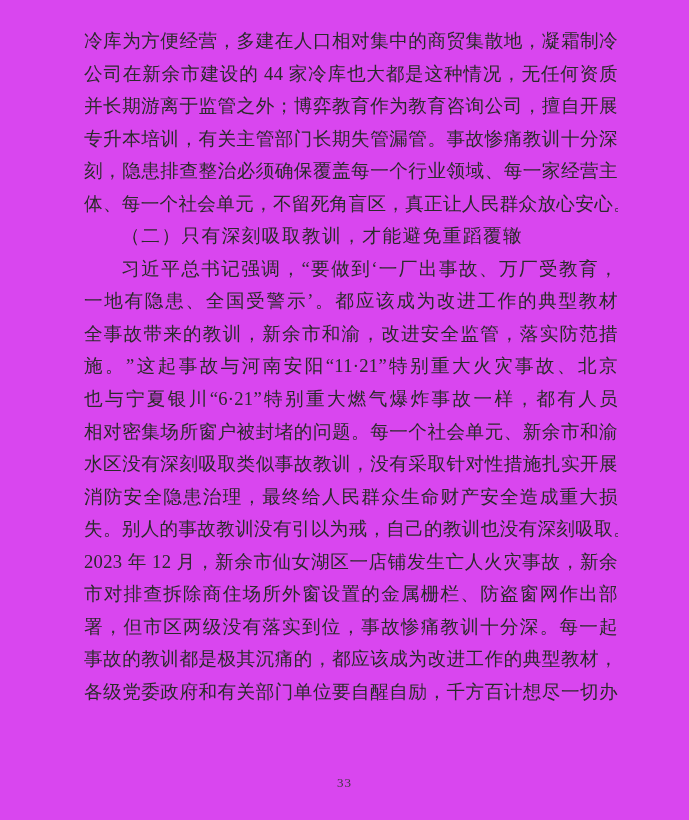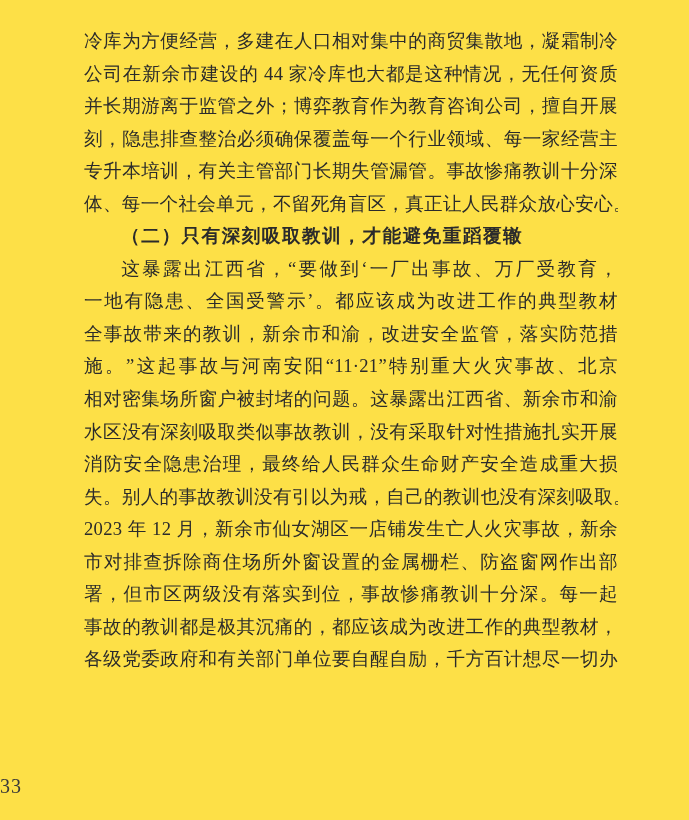--- a/index.html
+++ b/index.html
@@ -11,21 +11,21 @@
     height: 820px;
     background: #ffffff;
     font-family: "Liberation Serif", "DejaVu Serif", serif;
     color: #2b2b2b;
     overflow: hidden;
   }
   .page {
     position: relative;
     width: 689px;
     height: 820px;
-    background: #fde047;
+    background: #d946ef;
     overflow: hidden;
   }
   .text-block {
     position: absolute;
     left: 84px;
     top: 25px;
     width: 534px;
   }
   .line {
     font-size: 18.6px;
@@ -35,54 +35,55 @@
     text-align: justify;
     text-align-last: justify;
     text-justify: inter-character;
     overflow: hidden;
     white-space: nowrap;
   }
   .line.indent {
     text-indent: 2em;
   }
   .line.heading {
-    font-weight: 700;
+    font-weight: 400;
     text-align: left;
     text-align-last: left;
     text-indent: 2em;
     letter-spacing: 1.5px;
   }
   .page-number {
     position: absolute;
     left: 0;
     top: 775px;
     width: 689px;
-    text-align: left;
-    font-size: 20px;
+    text-align: center;
+    font-size: 13px;
     color: #3a3a3a;
     letter-spacing: 1px;
   }
 </style>
 </head>
 <body>
 
 <div class="page">
   <div class="text-block">
       <div class="line body">冷库为方便经营，多建在人口相对集中的商贸集散地，凝霜制冷</div>
       <div class="line body">公司在新余市建设的 44 家冷库也大都是这种情况，无任何资质</div>
       <div class="line body">并长期游离于监管之外；博弈教育作为教育咨询公司，擅自开展</div>
+      <div class="line body">专升本培训，有关主管部门长期失管漏管。事故惨痛教训十分深</div>
       <div class="line body">刻，隐患排查整治必须确保覆盖每一个行业领域、每一家经营主</div>
-      <div class="line body">专升本培训，有关主管部门长期失管漏管。事故惨痛教训十分深</div>
       <div class="line body">体、每一个社会单元，不留死角盲区，真正让人民群众放心安心。</div>
       <div class="line heading">（二）只有深刻吸取教训，才能避免重蹈覆辙</div>
-      <div class="line indent">这暴露出江西省，“要做到‘一厂出事故、万厂受教育，</div>
+      <div class="line indent">习近平总书记强调，“要做到‘一厂出事故、万厂受教育，</div>
       <div class="line body">一地有隐患、全国受警示’。都应该成为改进工作的典型教材</div>
       <div class="line body">全事故带来的教训，新余市和渝，改进安全监管，落实防范措</div>
       <div class="line body">施。”这起事故与河南安阳“11·21”特别重大火灾事故、北京</div>
-      <div class="line body">相对密集场所窗户被封堵的问题。这暴露出江西省、新余市和渝</div>
+      <div class="line body">也与宁夏银川“6·21”特别重大燃气爆炸事故一样，都有人员</div>
+      <div class="line body">相对密集场所窗户被封堵的问题。每一个社会单元、新余市和渝</div>
       <div class="line body">水区没有深刻吸取类似事故教训，没有采取针对性措施扎实开展</div>
       <div class="line body">消防安全隐患治理，最终给人民群众生命财产安全造成重大损</div>
       <div class="line body">失。别人的事故教训没有引以为戒，自己的教训也没有深刻吸取。</div>
       <div class="line body">2023 年 12 月，新余市仙女湖区一店铺发生亡人火灾事故，新余</div>
       <div class="line body">市对排查拆除商住场所外窗设置的金属栅栏、防盗窗网作出部</div>
       <div class="line body">署，但市区两级没有落实到位，事故惨痛教训十分深。每一起</div>
       <div class="line body">事故的教训都是极其沉痛的，都应该成为改进工作的典型教材，</div>
       <div class="line body">各级党委政府和有关部门单位要自醒自励，千方百计想尽一切办</div>
     </div>
   <div class="page-number">33</div>

